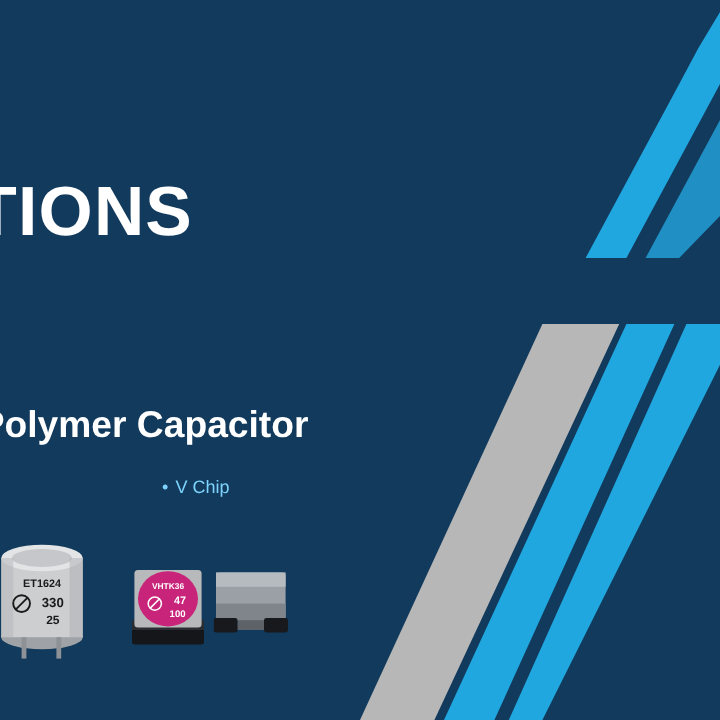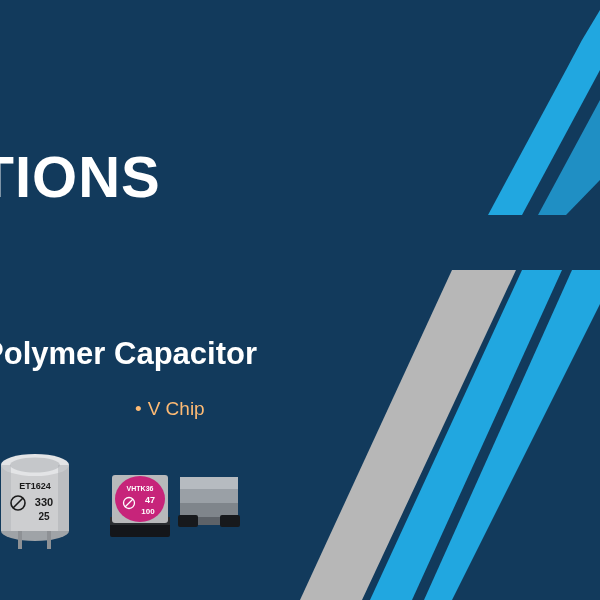--- a/index.html
+++ b/index.html
@@ -63,22 +63,22 @@
   
   .bullets {
     position: absolute;
     left: -60px;
     top: 398px;
     width: 360px;
     display: flex;
     align-items: baseline;
   }
   .bullet {
-    font-size: 19px;
-    color: #fdba74;
+    font-size: 15px;
+    color: #7dd3fc;
     white-space: nowrap;
   }
   .bullet .dot {
     display: inline-block;
     margin-right: 6px;
   }
   .bullet-radial { width: 195px; }
   .bullet-vchip  { width: 160px; }
   
   .products {

